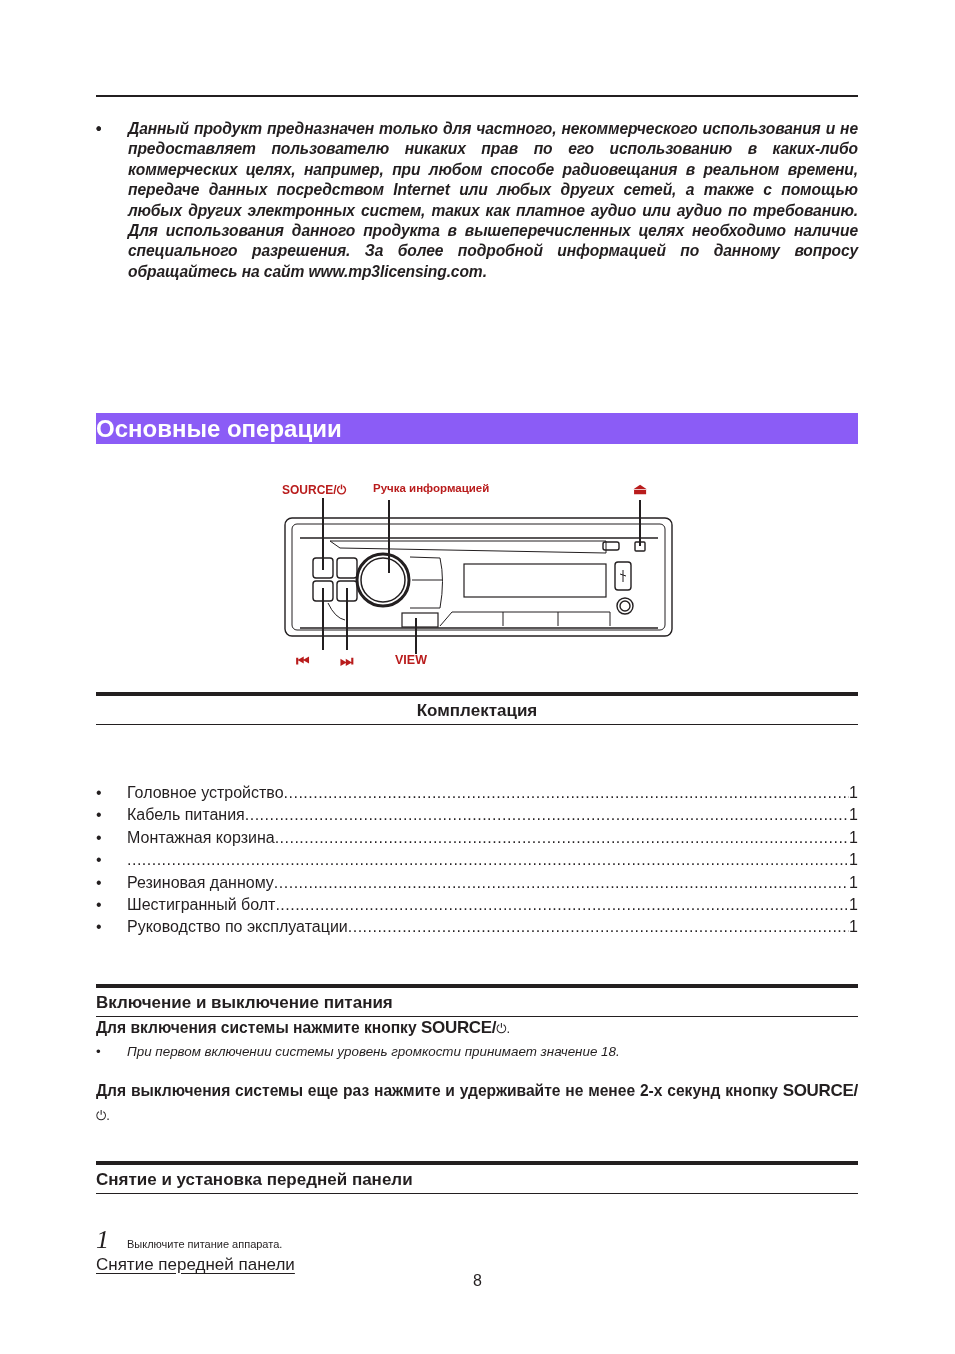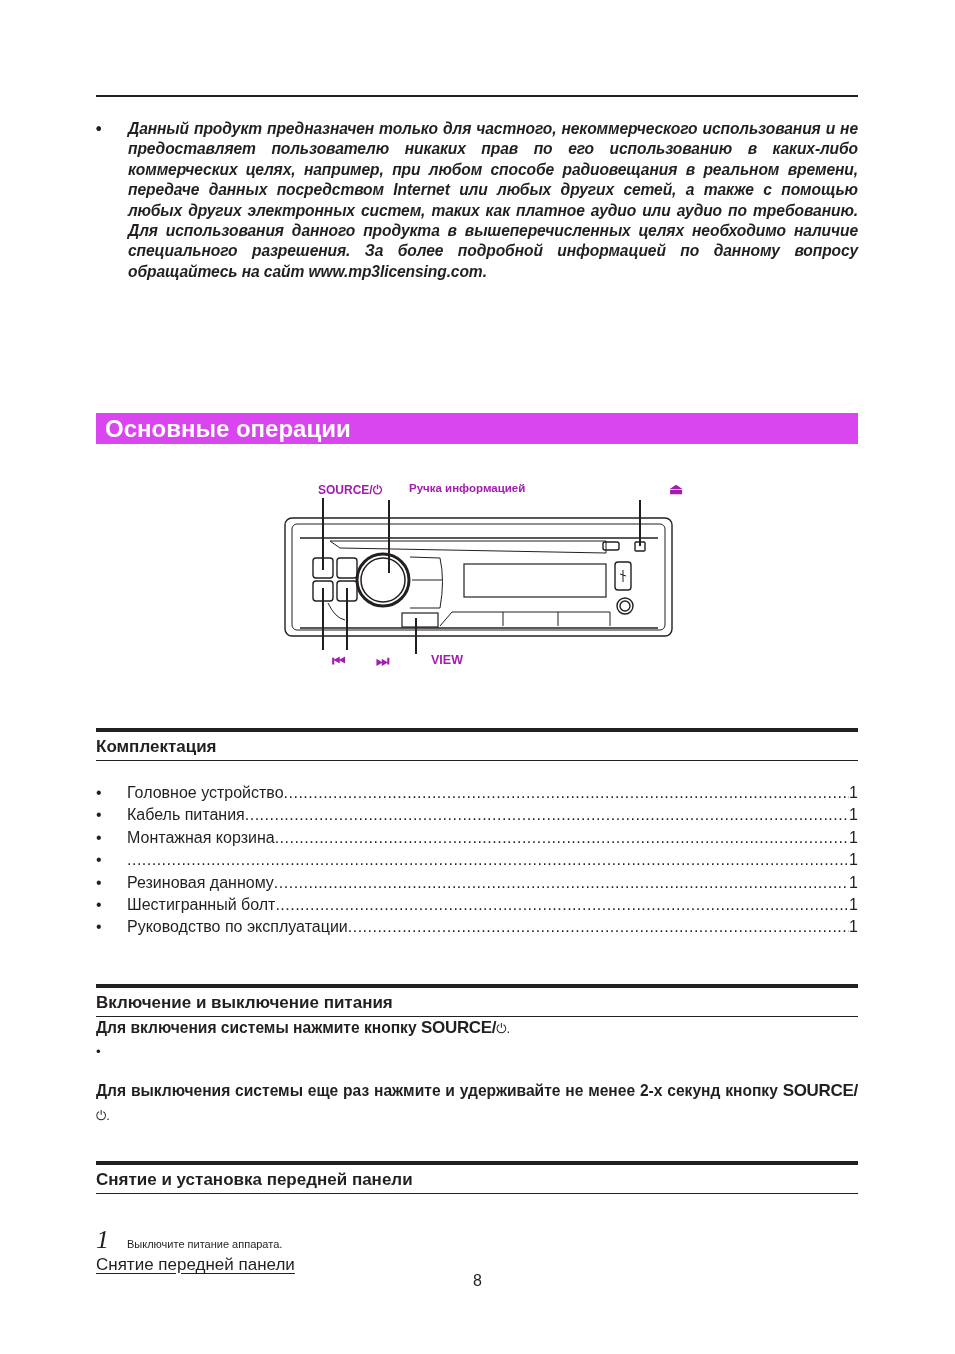--- a/index.html
+++ b/index.html
@@ -8,27 +8,27 @@
 
   .top-rule { position: absolute; left: 96px; top: 95px; width: 762px; height: 2px; background: #231f20; }
 
   
   .notes { position: absolute; left: 96px; top: 119px; width: 762px; margin: 0; padding: 0; list-style: none; }
   .notes li { position: relative; padding-left: 32px; font-style: italic; font-weight: bold;
               font-size: 15.6px; line-height: 20.4px; text-align: justify; letter-spacing: -0.1px; }
   .notes li .bullet { position: absolute; left: 0; top: 0; font-style: normal; }
 
   
-  .banner { position: absolute; left: 96px; top: 413px; width: 762px; height: 31px; background: #d946ef;
-            color: #fff; font-weight: bold; font-size: 24px; line-height: 31px; box-sizing: border-box; padding-left: 9px; }
+  .banner { position: absolute; left: 96px; top: 413px; width: 762px; height: 31px; background: #8b5cf6;
+            color: #fff; font-weight: bold; font-size: 24px; line-height: 31px; box-sizing: border-box; padding-left: 0; }
 
   
   .diagram { position: absolute; left: 280px; top: 478px; width: 400px; height: 200px; }
   .diagram svg { position: absolute; left: 0; top: 0; }
-  .lbl { position: absolute; font-weight: bold; color: #a21caf; white-space: nowrap; margin-left: 36px; }
+  .lbl { position: absolute; font-weight: bold; color: #b91c1c; white-space: nowrap; }
 
   
   .sec-head { position: absolute; left: 96px; width: 762px; border-top: 4px solid #231f20;
               border-bottom: 1px solid #231f20; box-sizing: border-box; font-weight: bold;
               font-size: 17px; line-height: 27px; padding-top: 1px; }
 
   
   .contents { position: absolute; left: 96px; top: 782px; width: 762px; margin: 0; padding: 0; list-style: none; }
   .contents li { position: relative; display: flex; align-items: baseline; font-size: 16px; line-height: 22.4px; padding-left: 31px; }
   .contents li .bullet { position: absolute; left: 0; top: 0; }
@@ -109,21 +109,21 @@
     </g>
   </svg>
   <span class="lbl" style="left:2px;top:5px;font-size:12px;">SOURCE/⏻</span>
   <span class="lbl" style="left:93px;top:4px;font-size:11.5px;">Ручка информацией</span>
   <span class="lbl" style="left:353px;top:2px;font-size:15px;">⏏</span>
   <span class="lbl" style="left:16px;top:174px;font-size:15px;">⏮</span>
   <span class="lbl" style="left:60px;top:174px;font-size:15px;">⏭</span>
   <span class="lbl" style="left:115px;top:175px;font-size:12.5px;">VIEW</span>
 </div>
 
-<div class="sec-head" style="top:728px;">Комплектация</div>
+<div class="sec-head" style="top:692px;text-align:center;">Комплектация</div>
 
 <ul class="contents">
   <li>
       <span class="bullet">•</span>
       <span class="name">Головное устройство</span>
       <span class="dots"></span>
       <span class="qty">1</span>
     </li>
   <li>
       <span class="bullet">•</span>
@@ -159,21 +159,21 @@
       <span class="name">Руководство по эксплуатации</span>
       <span class="dots"></span>
       <span class="qty">1</span>
     </li>
 </ul>
 
 <div class="sec-head" style="top:971px;margin-top:13px;">Включение и выключение питания</div>
 
 <div class="para-bold" style="top:1016px;"><span>Для включения системы нажмите кнопку </span><span class="src">SOURCE/</span><span class="pwr">⏻</span><span class="pwr">.</span></div>
 
-<div class="note-small"><span class="bullet">•</span></div>
+<div class="note-small"><span class="bullet">•</span><span>При первом включении системы уровень громкости принимает значение 18.</span></div>
 
 <div class="para-bold" style="top:1079px;"><span>Для выключения системы еще раз нажмите и удерживайте не менее 2-х секунд кнопку </span><span class="src">SOURCE/</span><span class="pwr">⏻</span><span class="pwr">.</span></div>
 
 <div class="sec-head" style="top:1161px;">Снятие и установка передней панели</div>
 
 <div class="sub-head">Снятие передней панели</div>
 
 <div class="step">
   <span class="num">1</span>
   <span class="txt">Выключите питание аппарата.</span>

